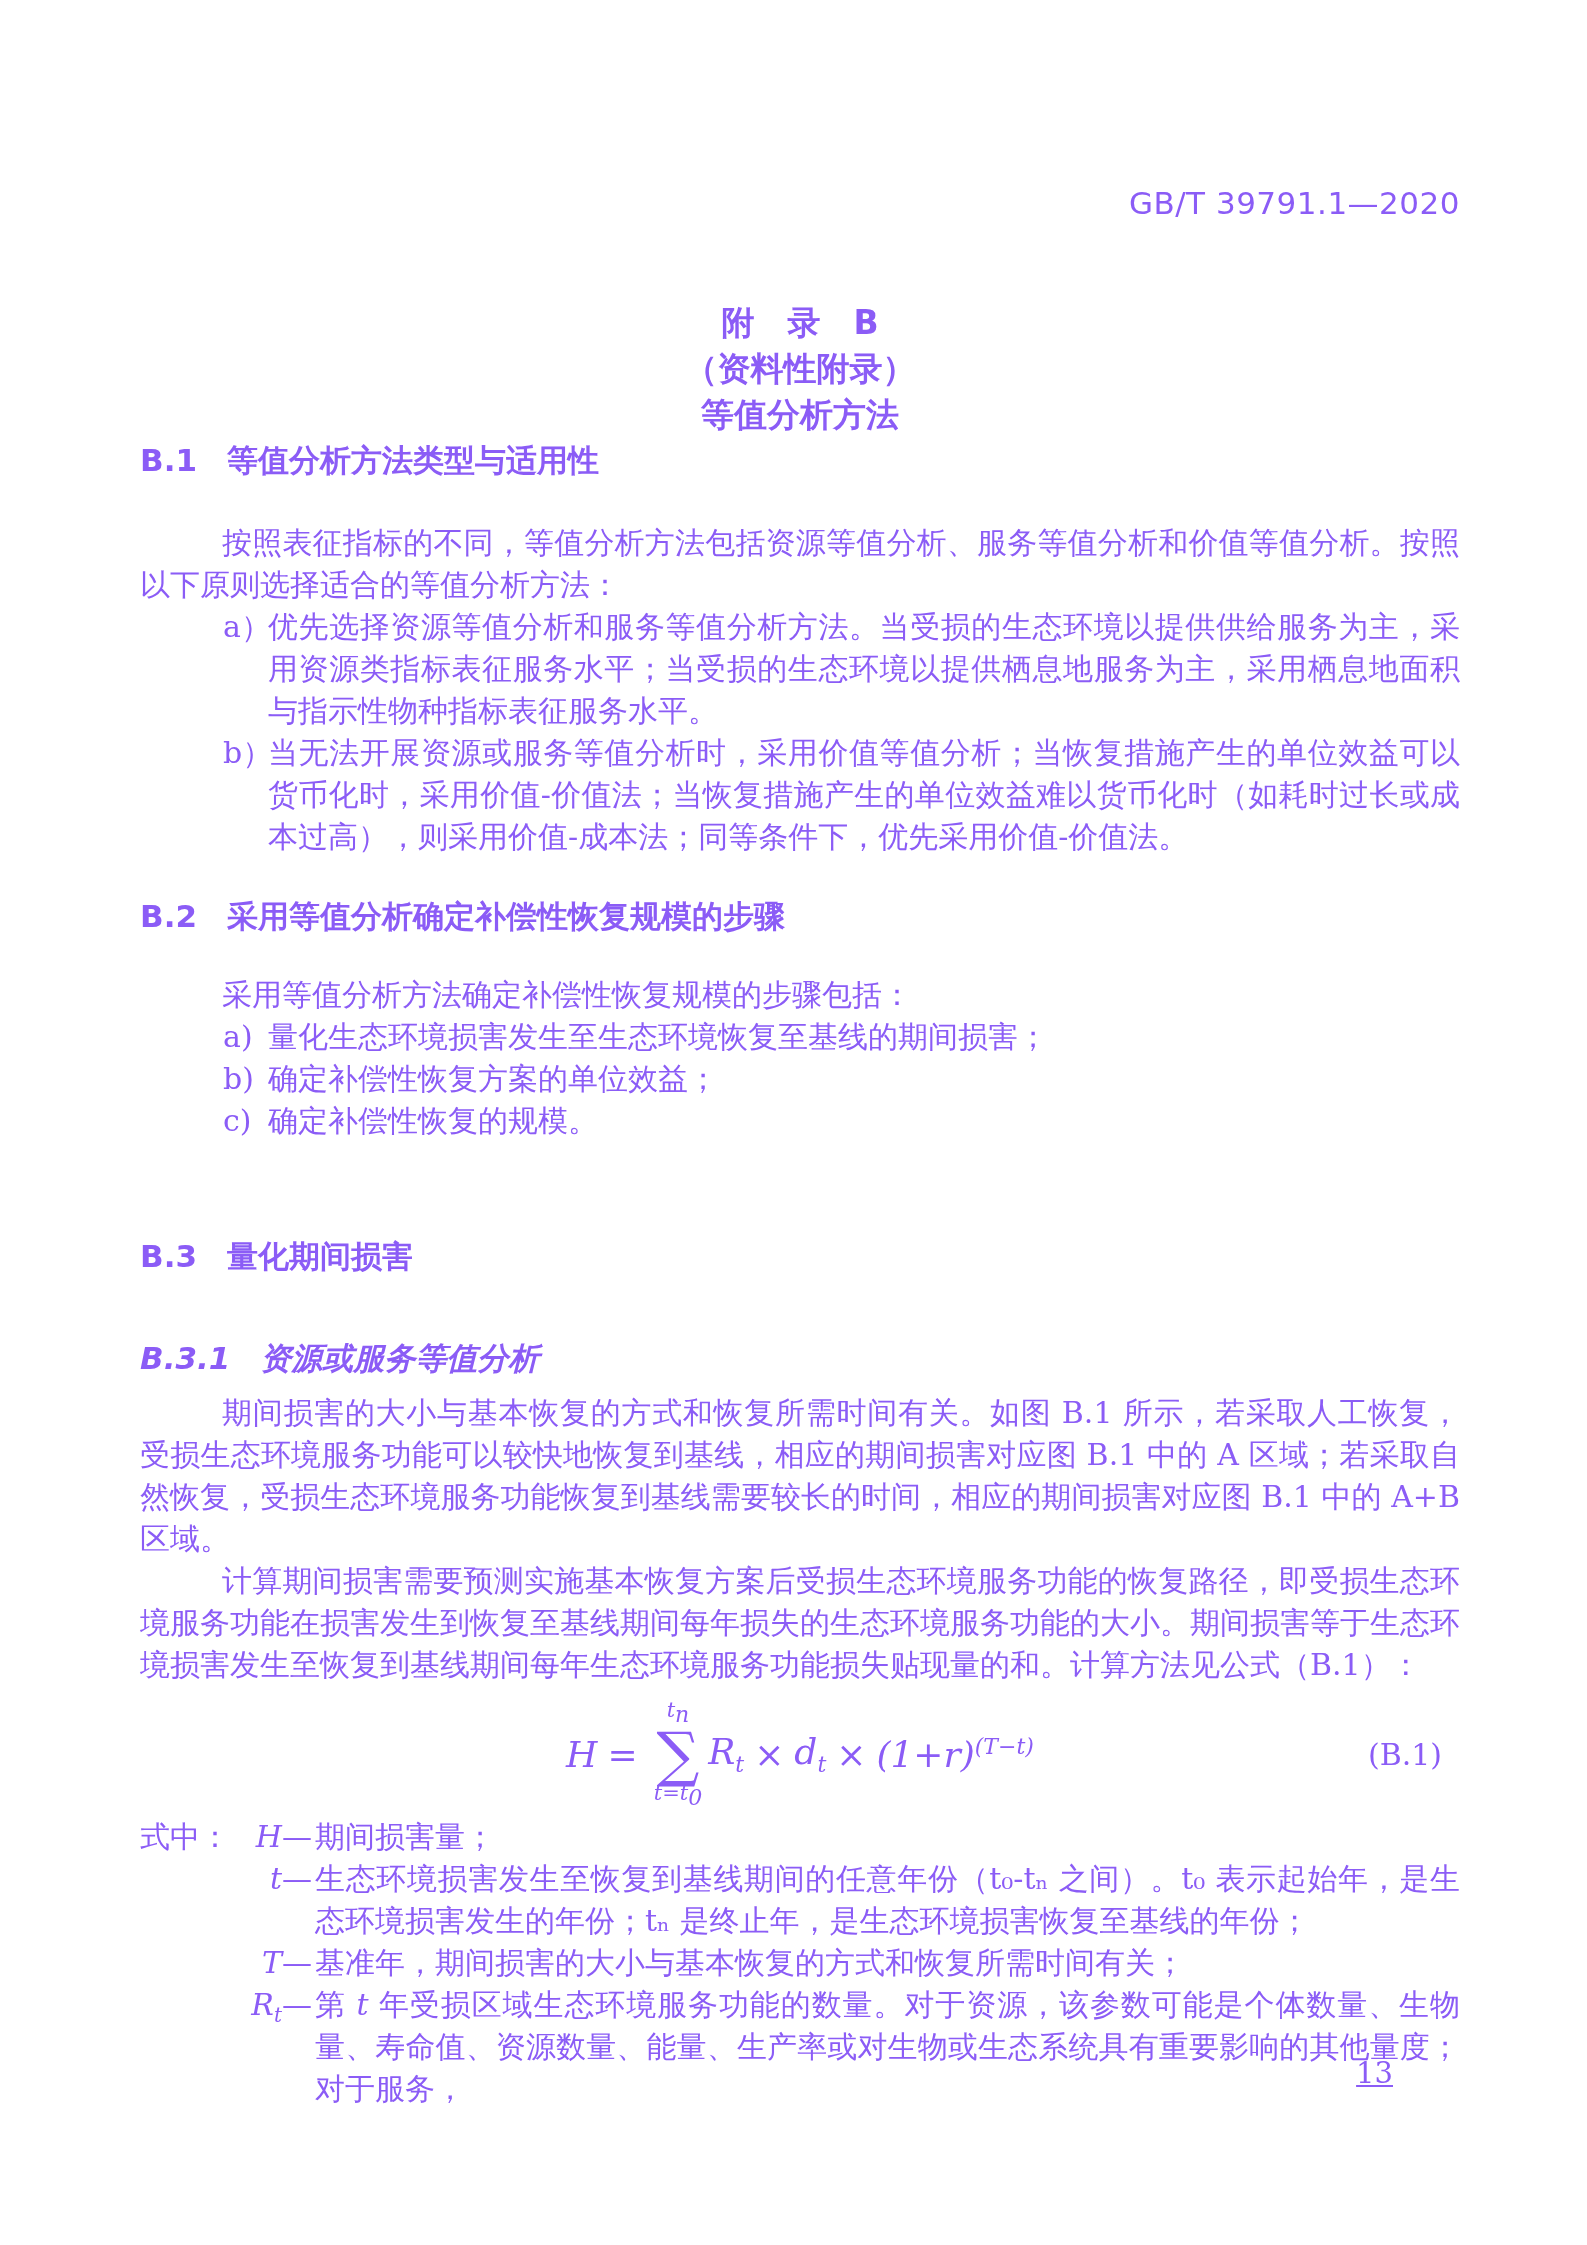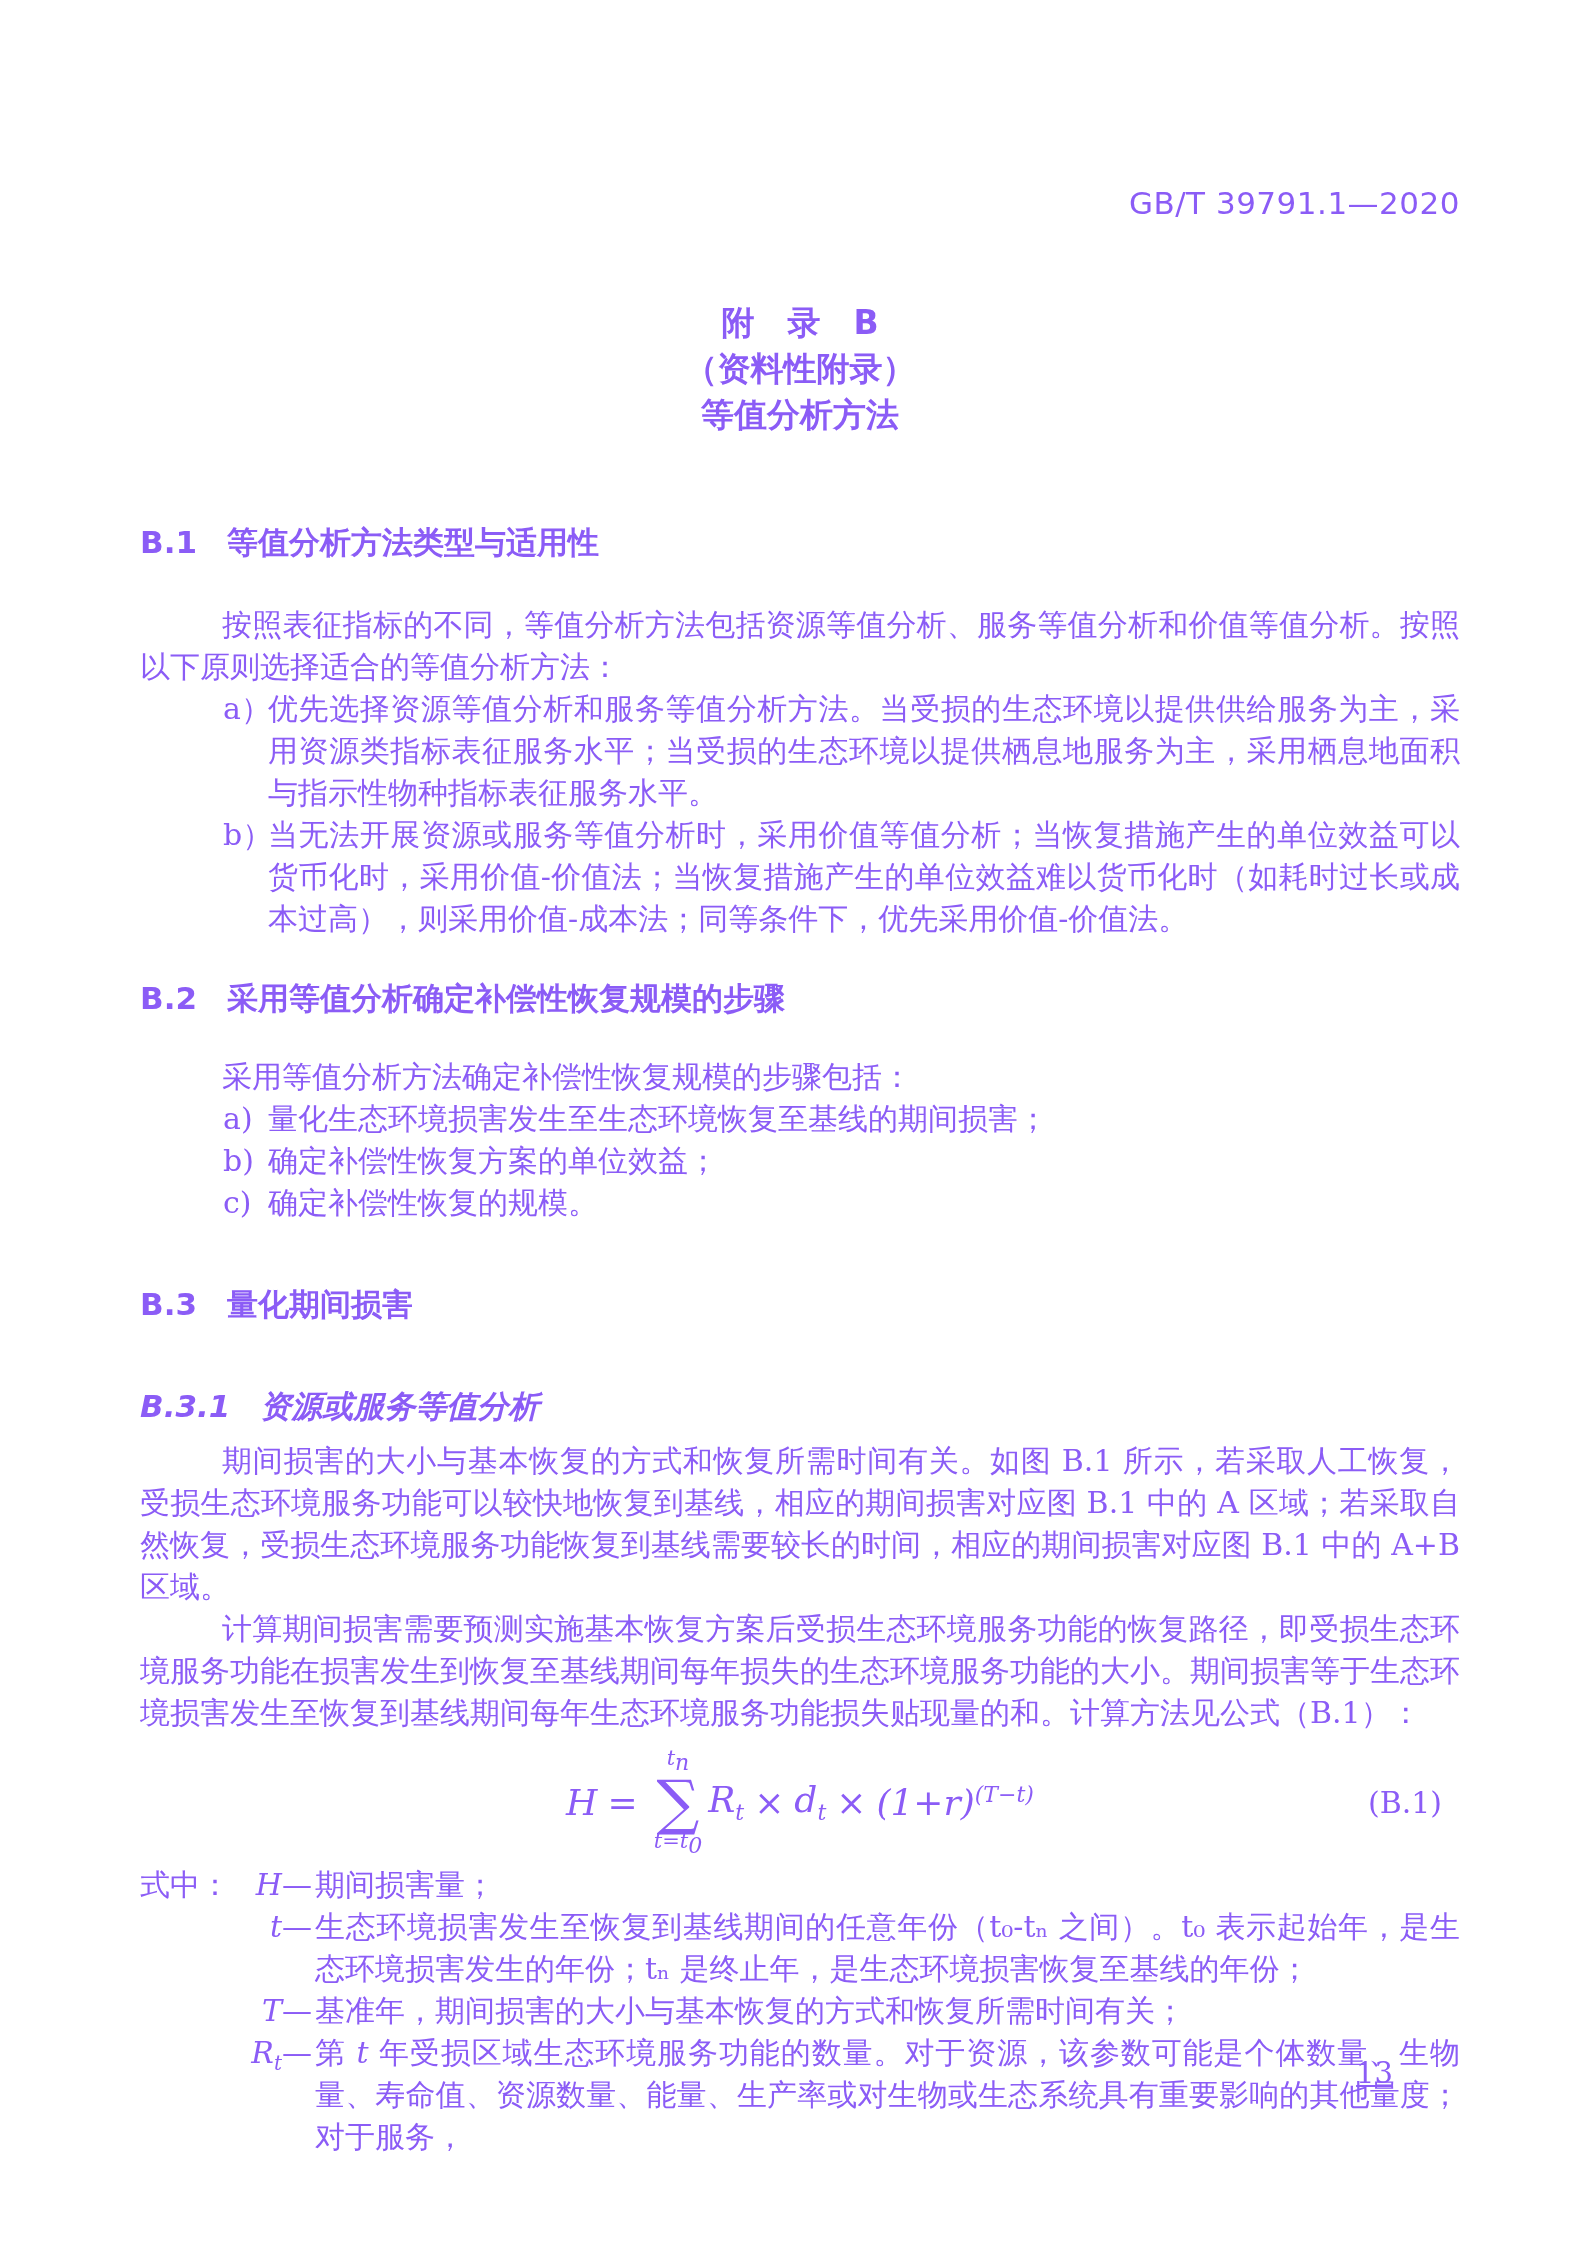--- a/index.html
+++ b/index.html
@@ -36,25 +36,25 @@
     text-align:left;
   }
   .sec-num { margin-right:30px; }
 
   .body-text {
     font-size:30px; line-height:42px;
     text-align:justify;
   }
   .indent-para { text-indent:82px; }
 
-  .m-h-b1   { margin-top:82px; }
+  .m-h-b1   { }
   .m-intro1 { margin-top:40px; }
   .m-h-b2   { margin-top:36px; }
   .m-intro2 { margin-top:36px; }
-  .m-h-b3   { margin-top:58px; }
+  .m-h-b3   { margin-top:92px; }
   .m-h-b31  { margin-top:58px;font-style:italic; }
   .m-para1  { margin-top:12px; }
 
   .list-item { position:relative; padding-left:128px; }
   .list-label { position:absolute; left:83px; top:0; }
 
   .formula-block {
     position:relative;
     margin-top:12px;
     height:112px;

